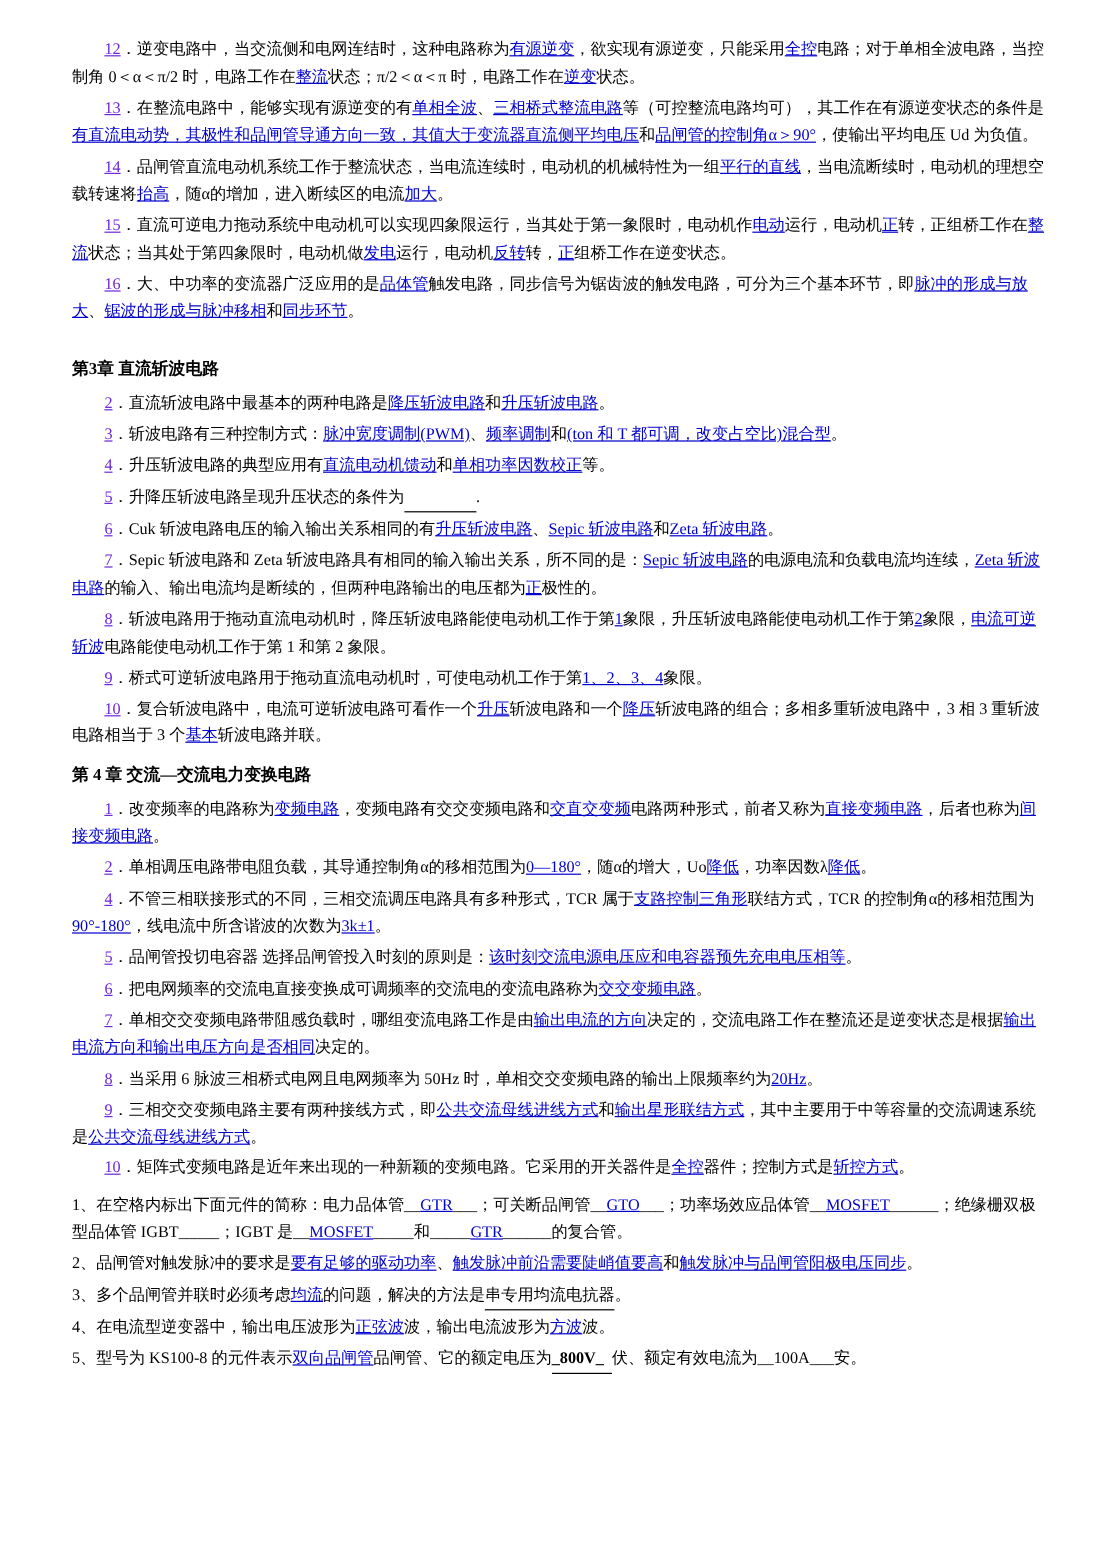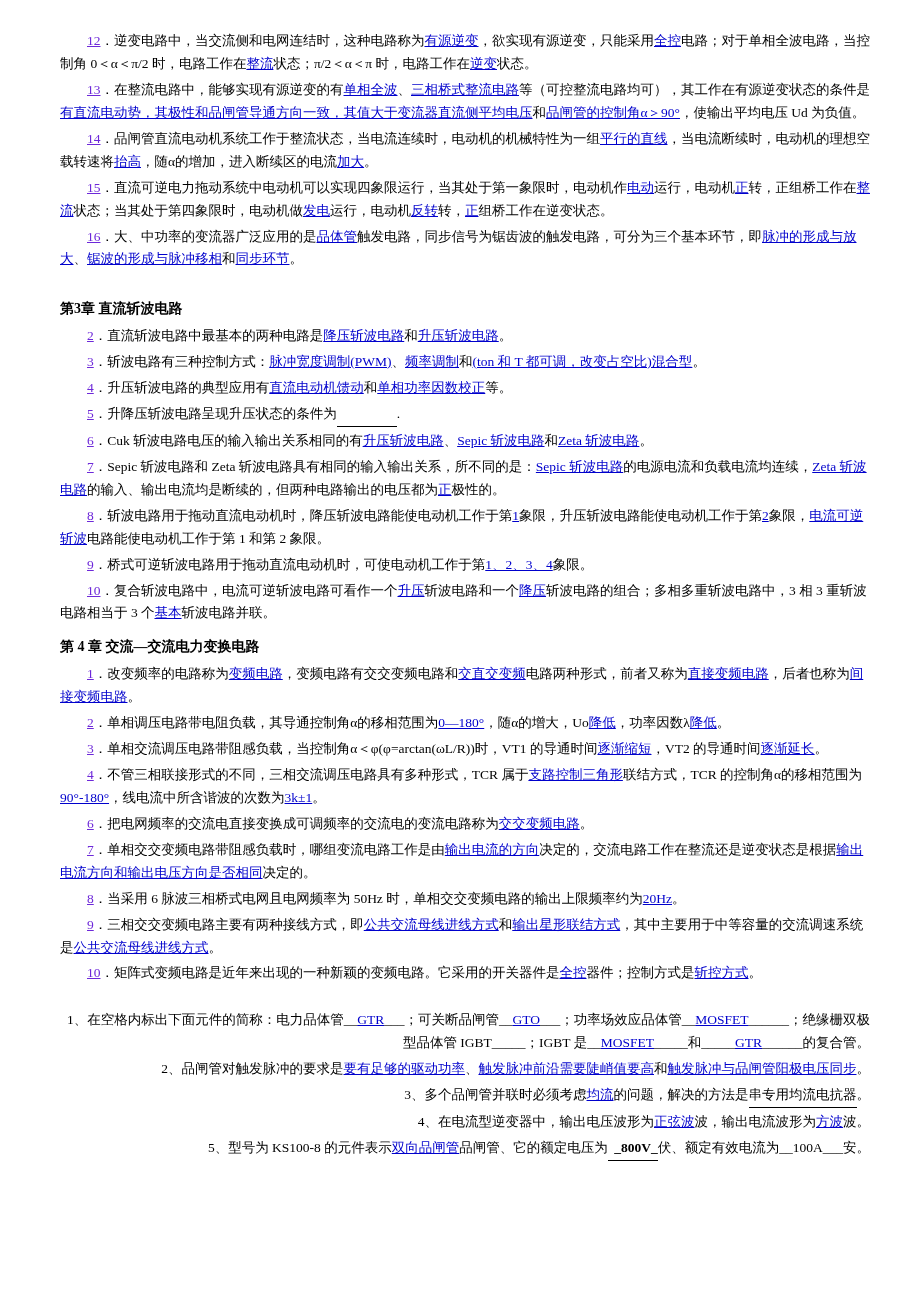--- a/index.html
+++ b/index.html
@@ -97,28 +97,28 @@
     <div class="section-title">第 4 章  交流—交流电力变换电路</div>
 
     <p>
       <span class="num-label">1</span>．改变频率的电路称为<u>变频电路</u>，变频电路有交交变频电路和<u>交直交变频</u>电路两种形式，前者又称为<u>直接变频电路</u>，后者也称为<u>间接变频电路</u>。
     </p>
 
     <p>
       <span class="num-label">2</span>．单相调压电路带电阻负载，其导通控制角α的移相范围为<u>0—180°</u>，随α的增大，Uo<u>降低</u>，功率因数λ<u>降低</u>。
     </p>
 
-    <p>
-      <span class="num-label">3</span>．单相交流调压电路带阻感负载，当控制角α＜φ(φ=arctan(ωL/R))时，VT1 的导通时间<u>逐渐缩短</u>，VT2 的导通时间<u>逐渐延长</u>。
-    </p>
 
     <p>
       <span class="num-label">4</span>．不管三相联接形式的不同，三相交流调压电路具有多种形式，TCR 属于<u>支路控制三角形</u>联结方式，TCR 的控制角α的移相范围为<u>90°-180°</u>，线电流中所含谐波的次数为<u>3k±1</u>。
     </p>
 
+    <p>
+      <span class="num-label">5</span>．品闸管投切电容器 选择品闸管投入时刻的原则是：<u>该时刻交流电源电压应和电容器预先充电电压相等</u>。
+    </p>
 
     <p>
       <span class="num-label">6</span>．把电网频率的交流电直接变换成可调频率的交流电的变流电路称为<u>交交变频电路</u>。
     </p>
 
     <p>
       <span class="num-label">7</span>．单相交交变频电路带阻感负载时，哪组变流电路工作是由<u>输出电流的方向</u>决定的，交流电路工作在整流还是逆变状态是根据<u>输出电流方向和输出电压方向是否相同</u>决定的。
     </p>
 
     <p>
@@ -128,21 +128,21 @@
     <p>
       <span class="num-label">9</span>．三相交交变频电路主要有两种接线方式，即<u>公共交流母线进线方式</u>和<u>输出星形联结方式</u>，其中主要用于中等容量的交流调速系统是<u>公共交流母线进线方式</u>。
     </p>
 
     <p>
       <span class="num-label">10</span>．矩阵式变频电路是近年来出现的一种新颖的变频电路。它采用的开关器件是<u>全控</u>器件；控制方式是<u>斩控方式</u>。
     </p>
 
   </div>
 
-  <div style="margin-top:24px;text-align:right;">
+  <div style="margin-top:8px;">
 
     <p style="text-indent:0;">
       1、在空格内标出下面元件的简称：电力品体管__<u>GTR</u>___；可关断品闸管__<u>GTO</u>___；功率场效应品体管__<u>MOSFET</u>______；绝缘栅双极型品体管 IGBT_____；IGBT 是__<u>MOSFET</u>_____和_____<u>GTR</u>______的复合管。
     </p>
 
     <p style="text-indent:0;">
       2、品闸管对触发脉冲的要求是<u>要有足够的驱动功率</u>、<u>触发脉冲前沿需要陡峭值要高</u>和<u>触发脉冲与品闸管阳极电压同步</u>。
     </p>
 
     <p style="text-indent:0;">

